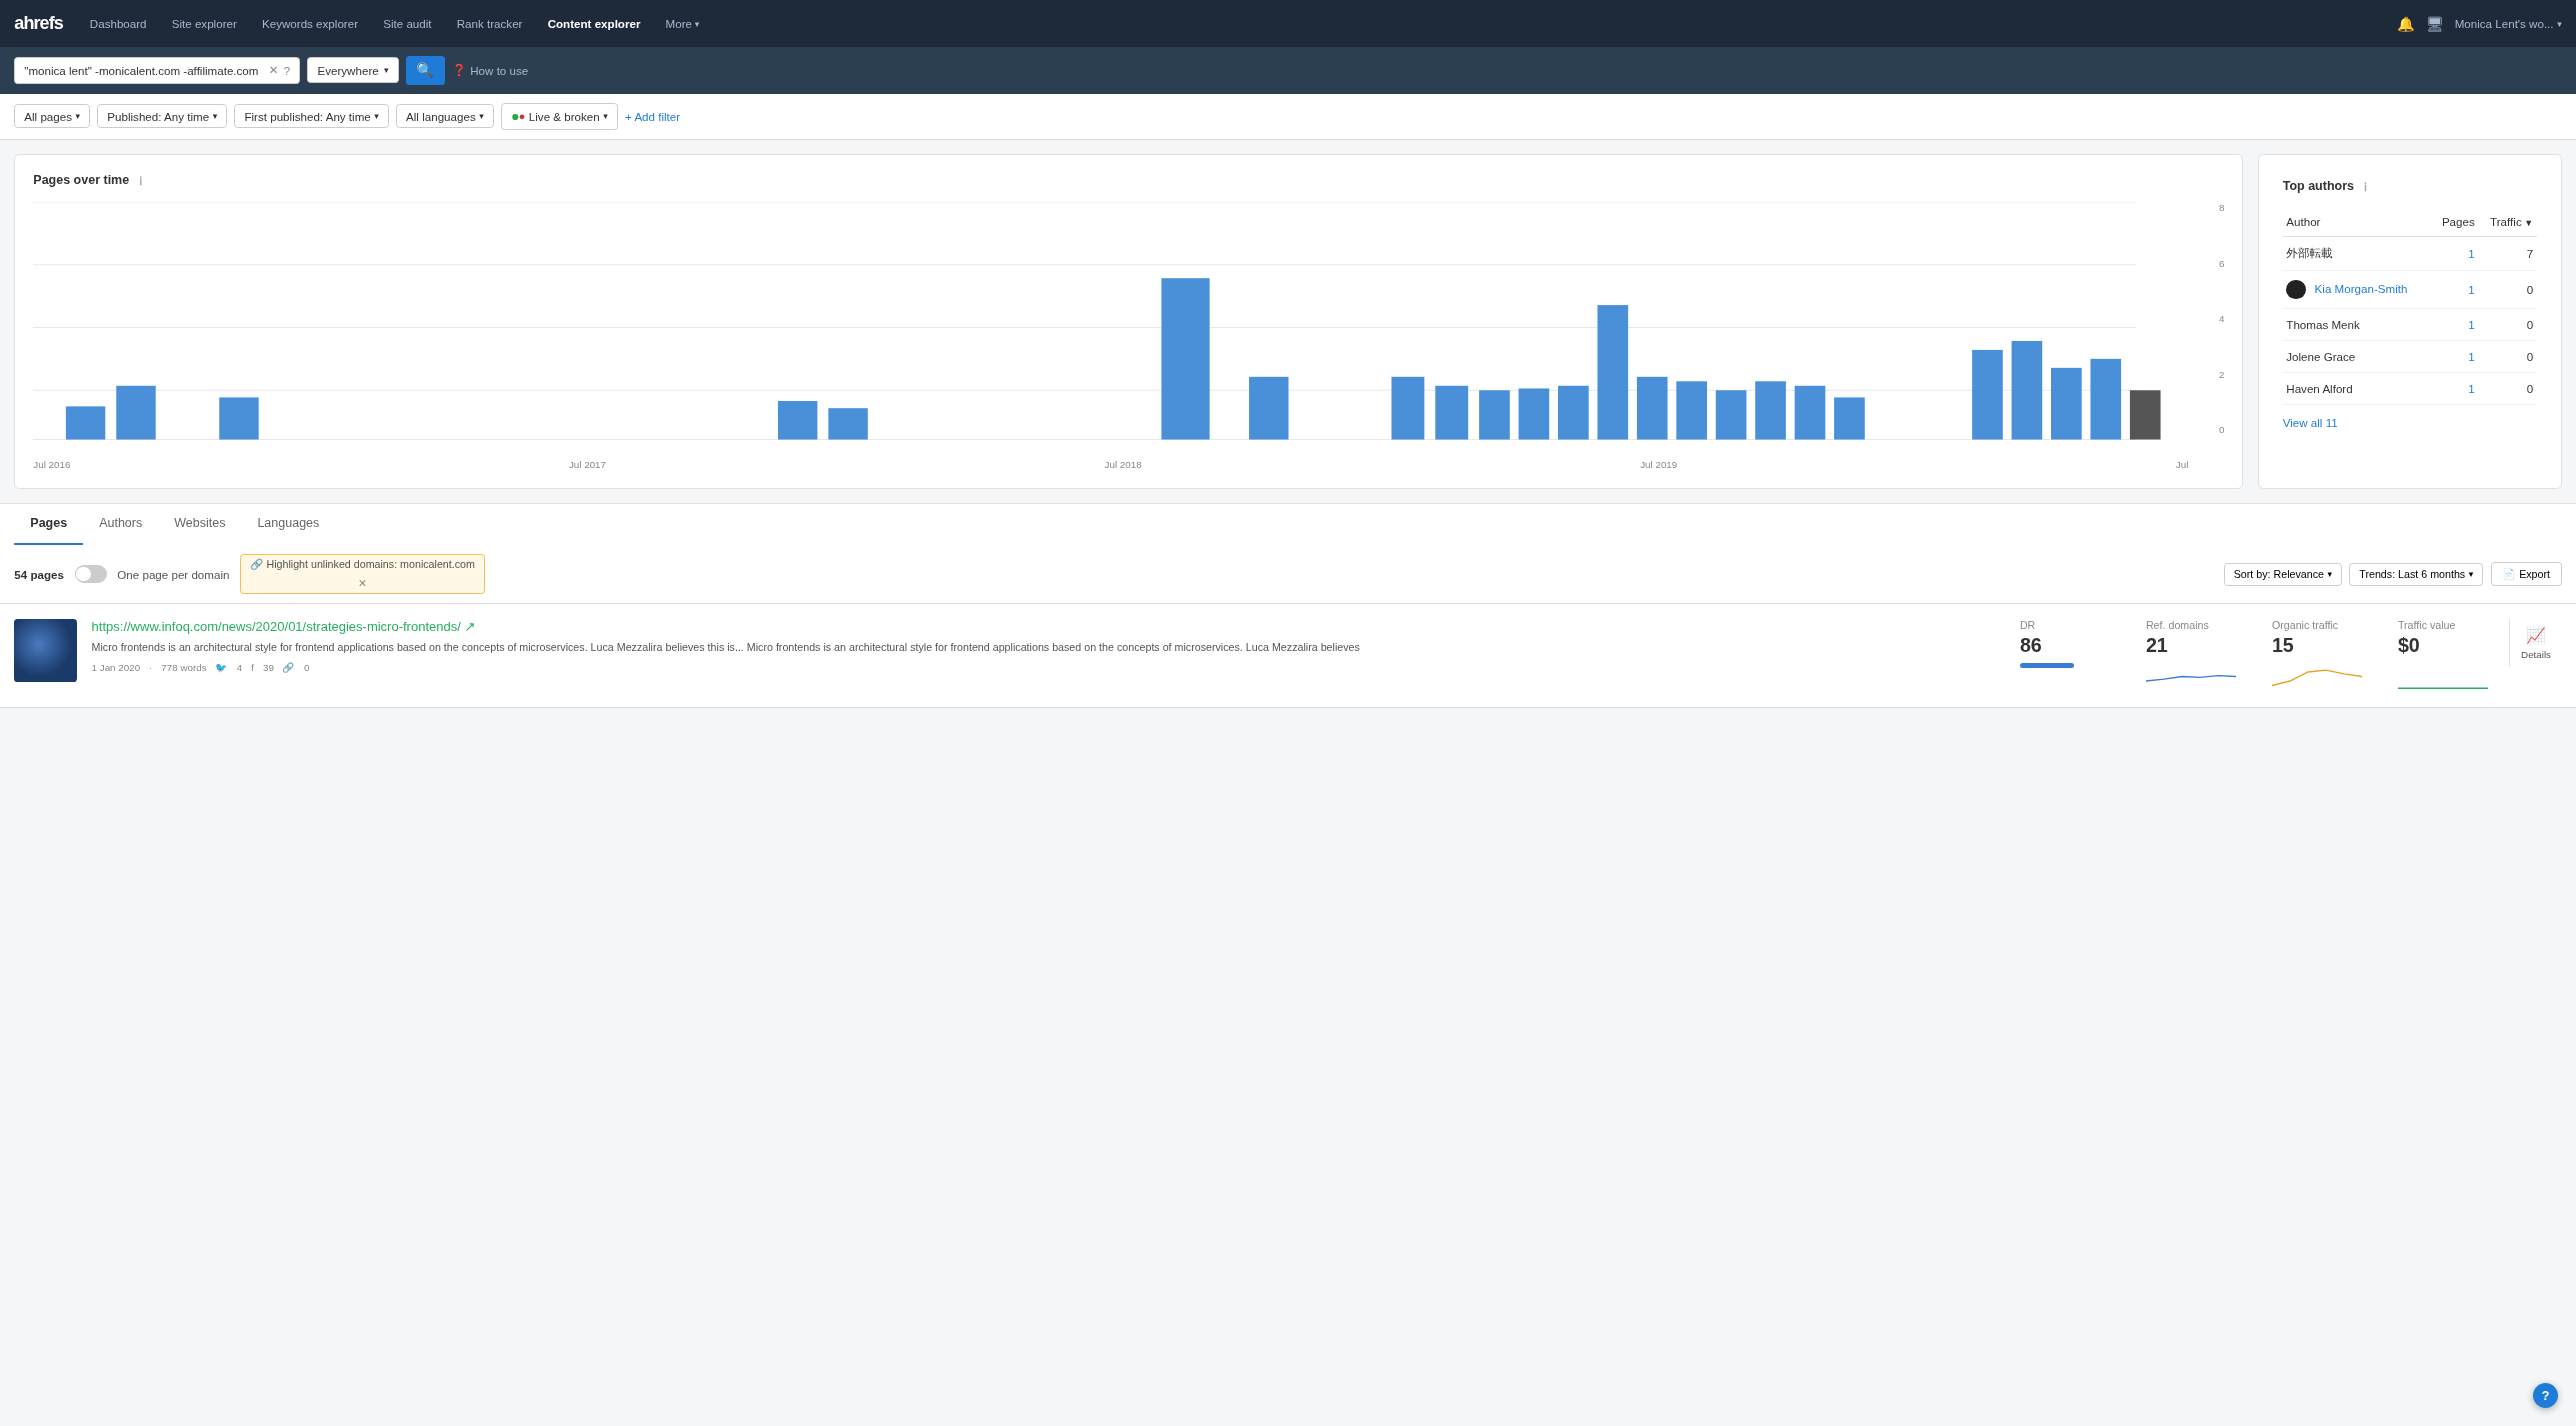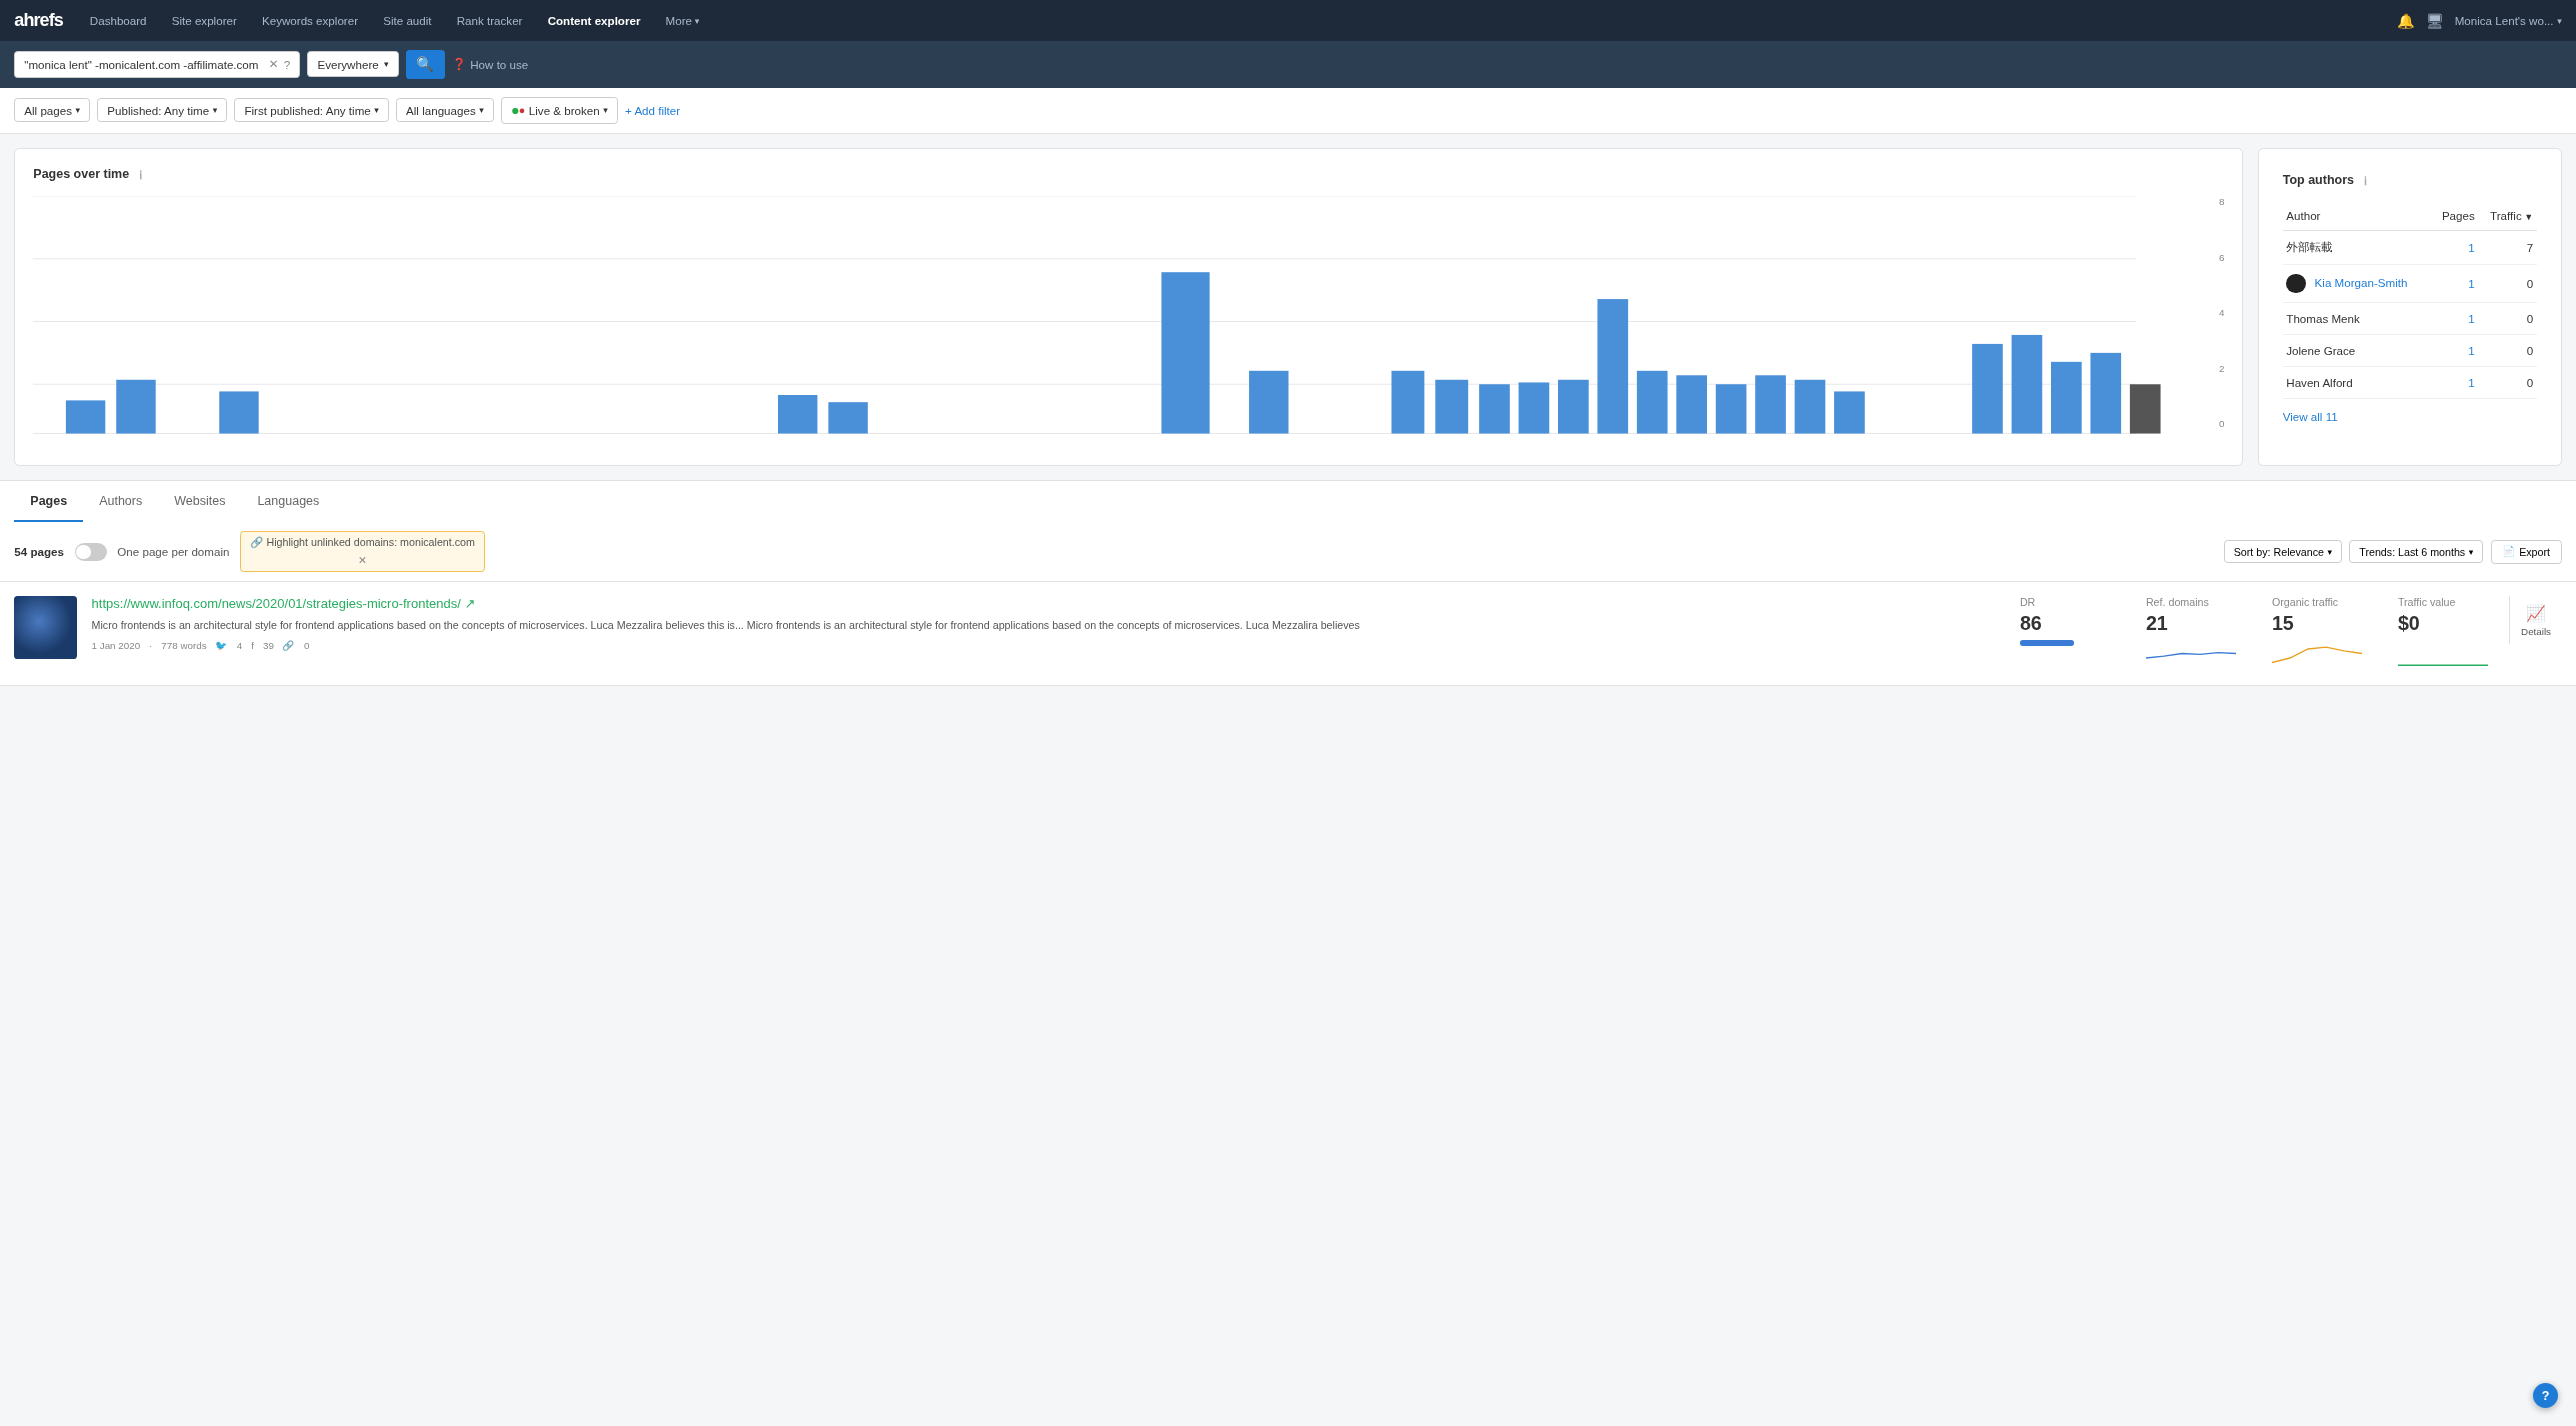--- a/index.html
+++ b/index.html
@@ -4,21 +4,21 @@
   <style>
     * { box-sizing: border-box; margin: 0; padding: 0; }
     body { font-family: -apple-system, BlinkMacSystemFont, 'Segoe UI', sans-serif; font-size: 12.5px; background: #f5f6f7; color: #333; }
 
     
     .top-nav {
       background: #1e2a3a;
       display: flex;
       align-items: center;
       padding: 0 14.3px;
-      height: 41px;
+      height: 47px;
       gap: 7.2px;
     }
     .nav-logo {
       color: #f0a500;
       font-weight: 900;
       font-size: 18px;
       margin-right: 10.7px;
       letter-spacing: -0.9px;
     }
     .nav-logo span { color: #fff; }
@@ -512,20 +512,27 @@
         <rect x="939" y="175" width="14" height="90" fill="#4a90d9"></rect>
         <rect x="957" y="210" width="14" height="55" fill="#555"></rect>
       </svg>
       <div class="chart-y-labels">
         <span>8</span>
         <span>6</span>
         <span>4</span>
         <span>2</span>
         <span>0</span>
       </div>
+    </div>
+    <div class="chart-x-labels">
+      <span>Jul 2016</span>
+      <span>Jul 2017</span>
+      <span>Jul 2018</span>
+      <span>Jul 2019</span>
+      <span>Jul</span>
     </div>
   </div>
 
   <div class="authors-panel">
     <div class="chart-title">
       <span>Top authors</span>
       <span class="help-icon">ℹ</span>
     </div>
     <table class="authors-table">
       <thead>

